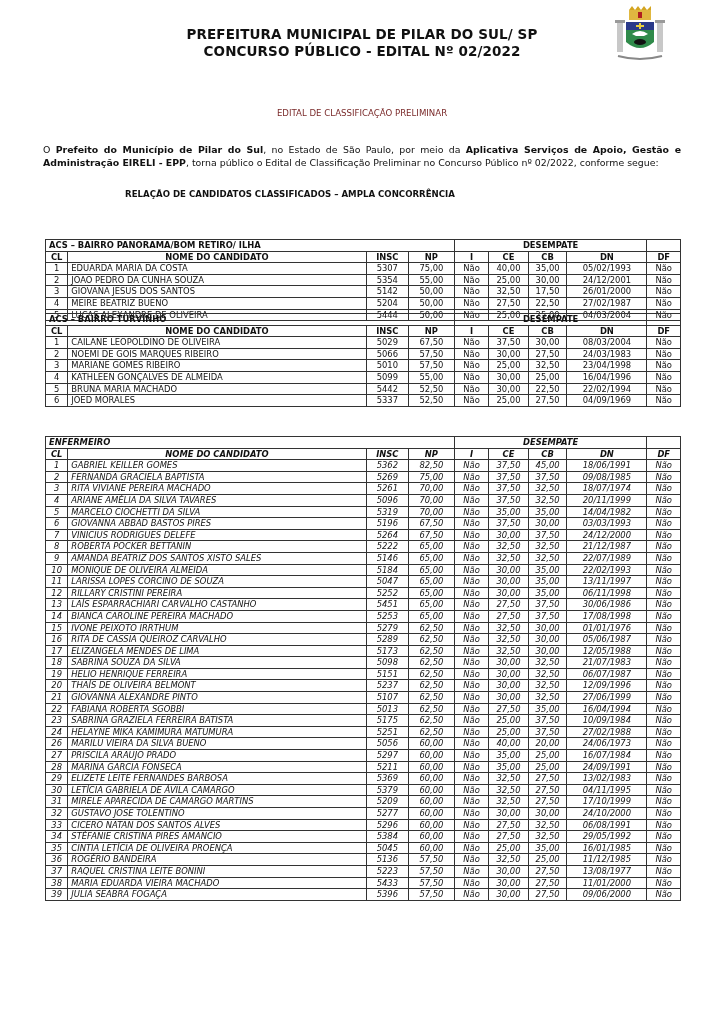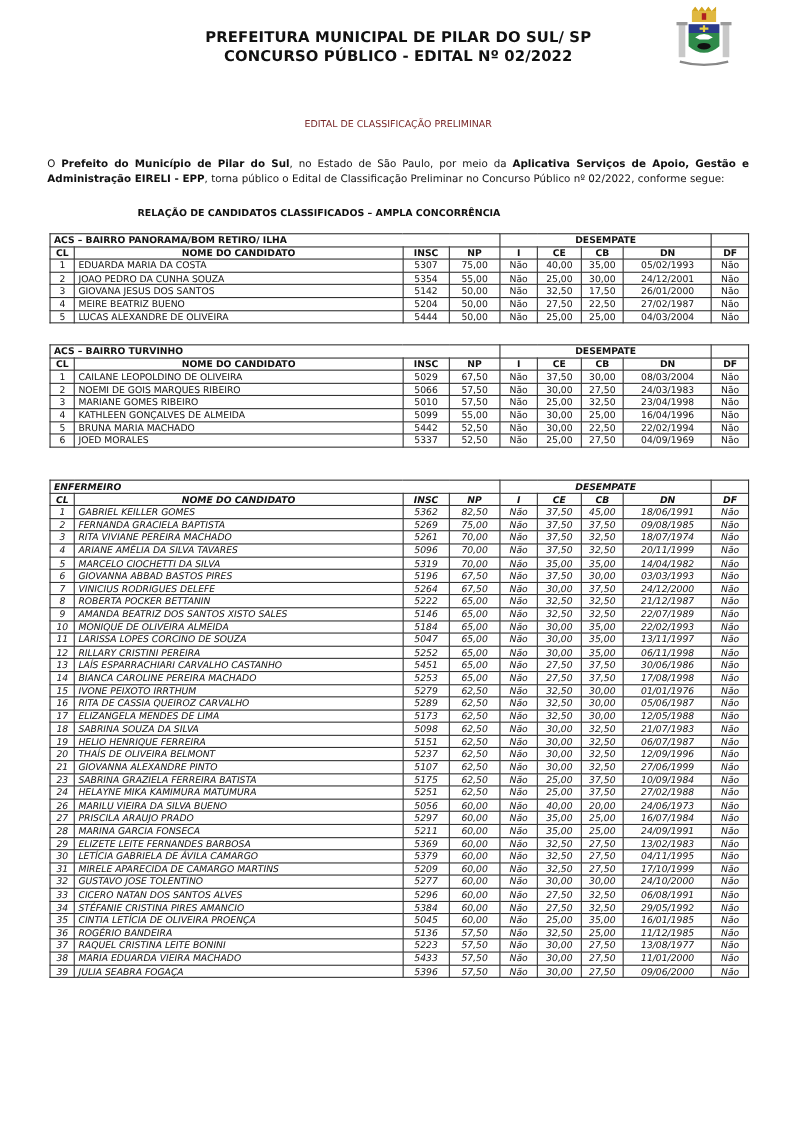--- a/index.html
+++ b/index.html
@@ -57,21 +57,21 @@
   <path d="M4 50 Q26 56 48 50" stroke="#888" stroke-width="2" fill="none"></path>
 </svg>
 
 <div class="subtitle">EDITAL DE CLASSIFICAÇÃO PRELIMINAR</div>
 
 <div class="intro"><span>O </span><b>Prefeito do Município de Pilar do Sul</b><span>, no Estado de São Paulo, por meio da </span><b>Aplicativa Serviços de Apoio, Gestão e Administração EIRELI - EPP</b><span>, torna público o Edital de Classificação Preliminar no Concurso Público nº 02/2022, conforme segue:</span></div>
 
 <div class="section-title">RELAÇÃO DE CANDIDATOS CLASSIFICADOS – AMPLA CONCORRÊNCIA</div>
 
 <div id="tables-host">
-    <table class="res" style="top: 212px;">
+    <table class="res" style="top: 239px;">
       <colgroup>
         <col class="c-cl">
         <col class="c-name">
         <col class="c-insc">
         <col class="c-np">
         <col class="c-i">
         <col class="c-ce">
         <col class="c-cb">
         <col class="c-dn">
         <col class="c-df">
@@ -507,20 +507,31 @@
           <td class="name">GIOVANNA ALEXANDRE PINTO</td>
           <td>5107</td>
           <td>62,50</td>
           <td>Não</td>
           <td>30,00</td>
           <td>32,50</td>
           <td>27/06/1999</td>
           <td>Não</td>
         </tr>
         <tr>
+          <td>22</td>
+          <td class="name">FABIANA ROBERTA SGOBBI</td>
+          <td>5013</td>
+          <td>62,50</td>
+          <td>Não</td>
+          <td>27,50</td>
+          <td>35,00</td>
+          <td>16/04/1994</td>
+          <td>Não</td>
+        </tr>
+        <tr>
           <td>23</td>
           <td class="name">SABRINA GRAZIELA FERREIRA BATISTA</td>
           <td>5175</td>
           <td>62,50</td>
           <td>Não</td>
           <td>25,00</td>
           <td>37,50</td>
           <td>10/09/1984</td>
           <td>Não</td>
         </tr>

